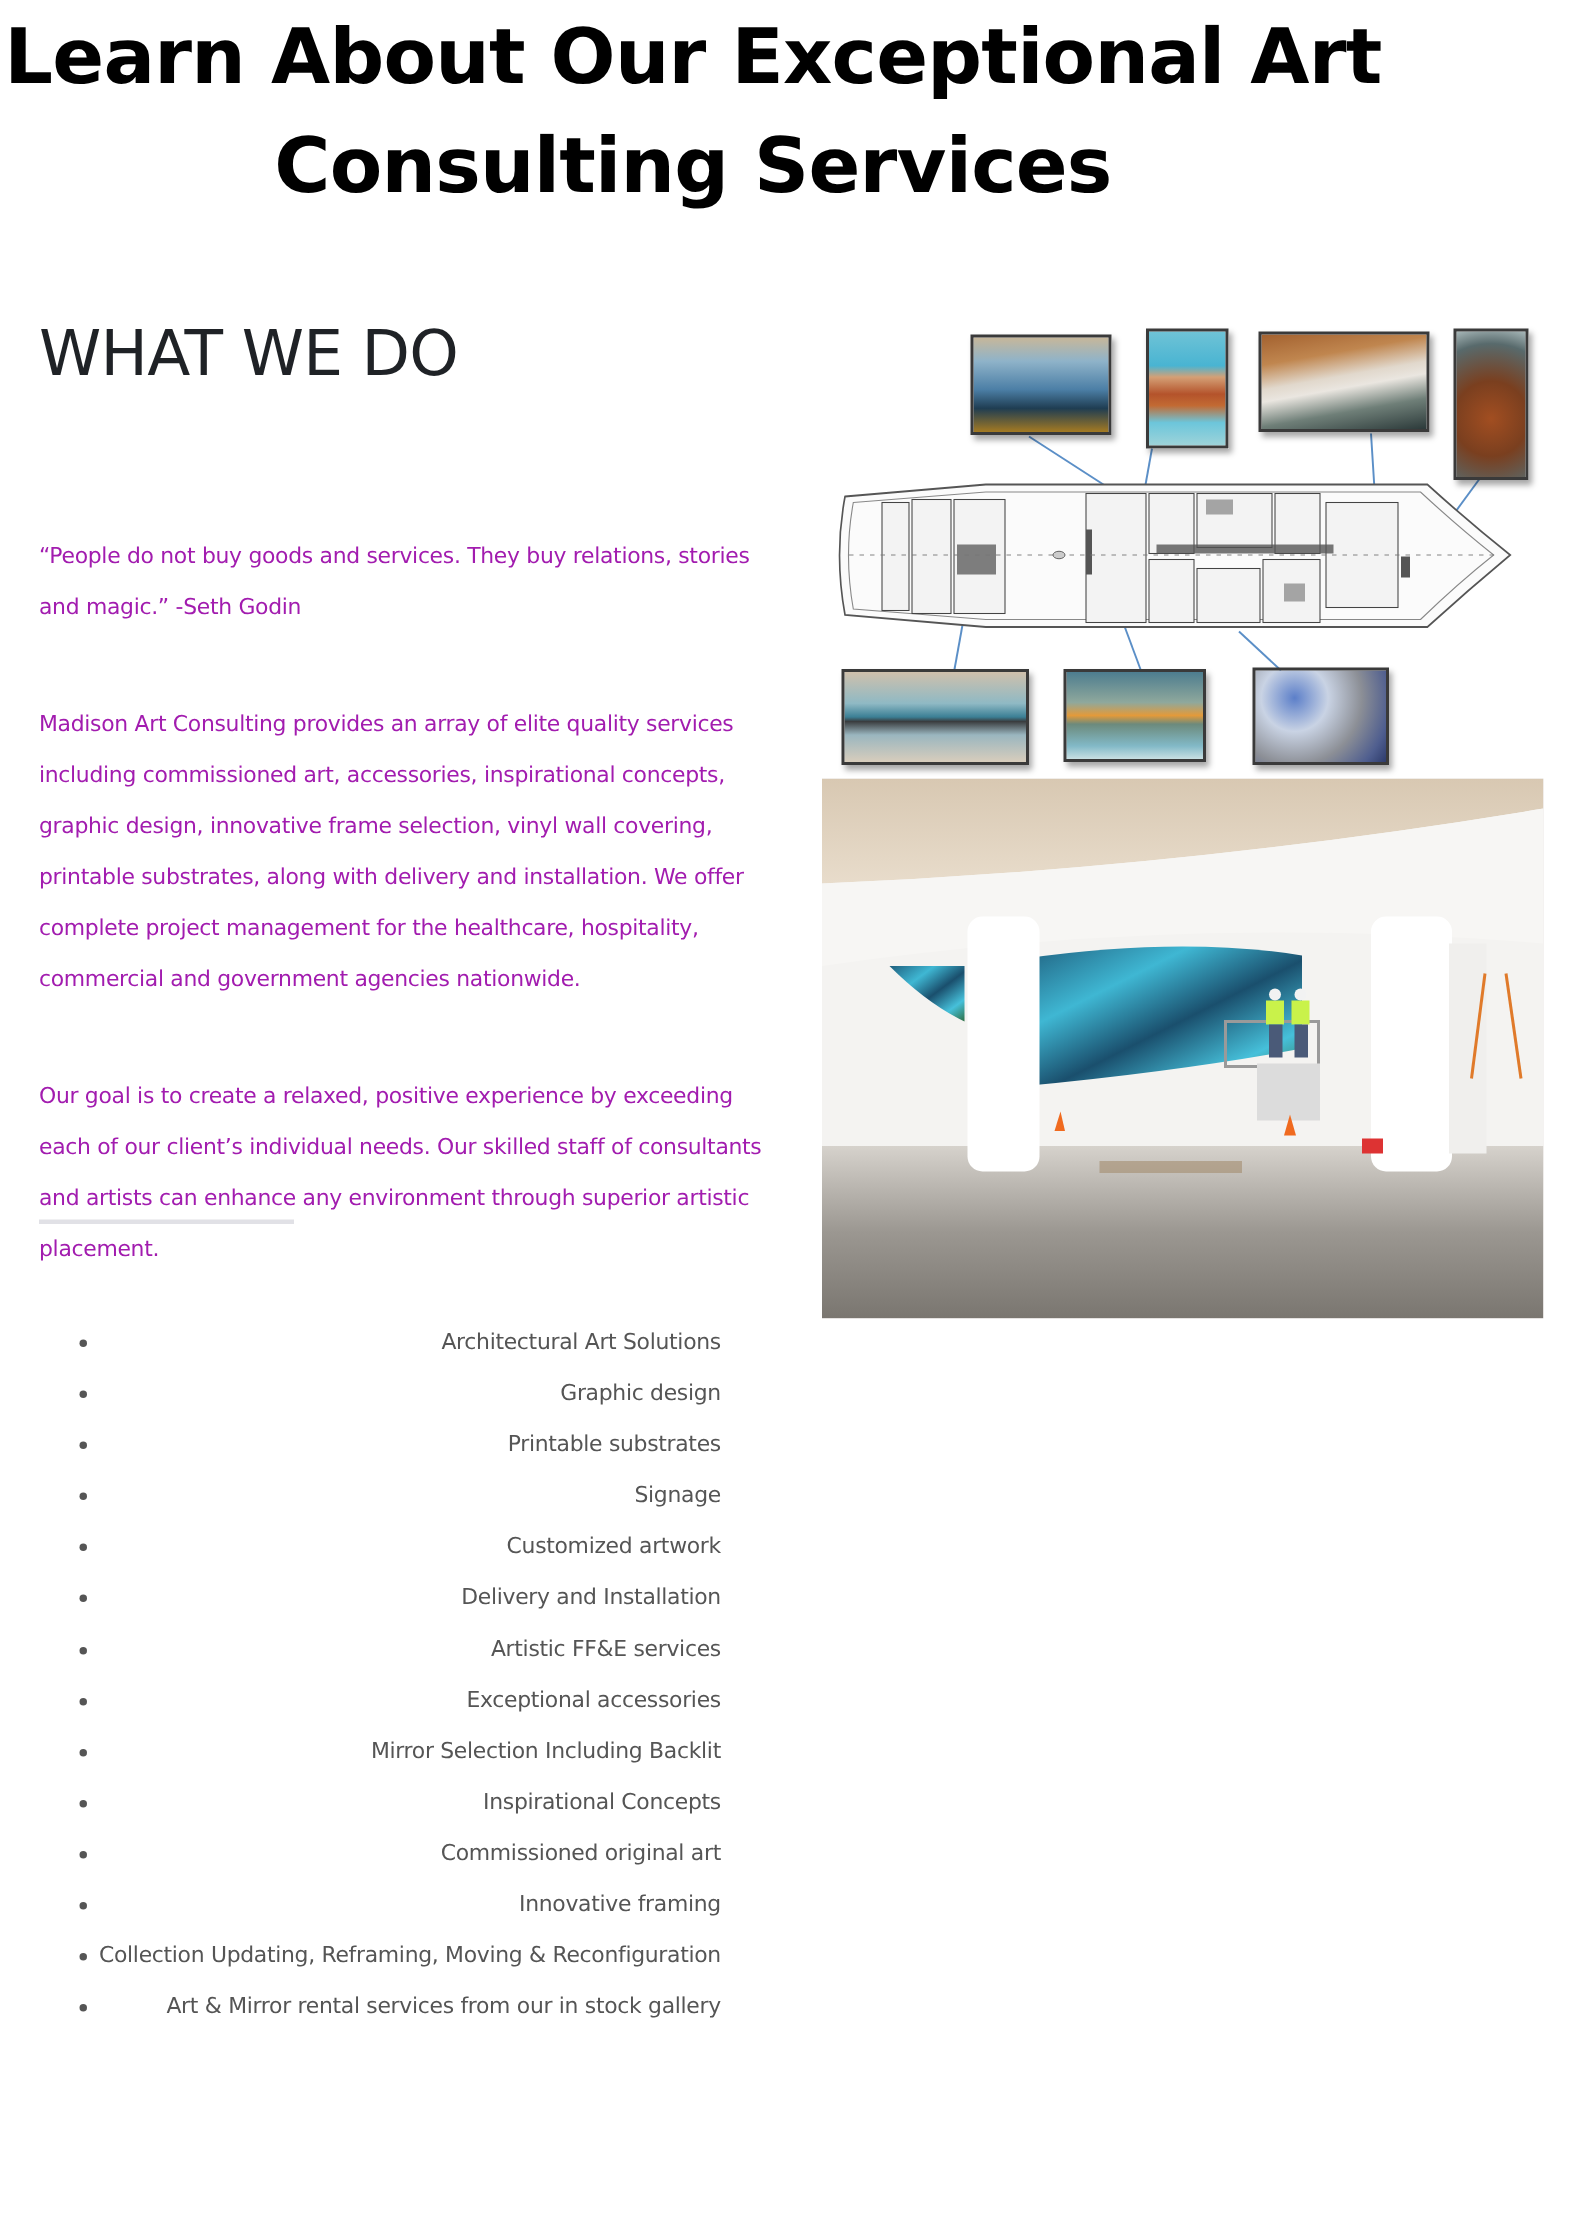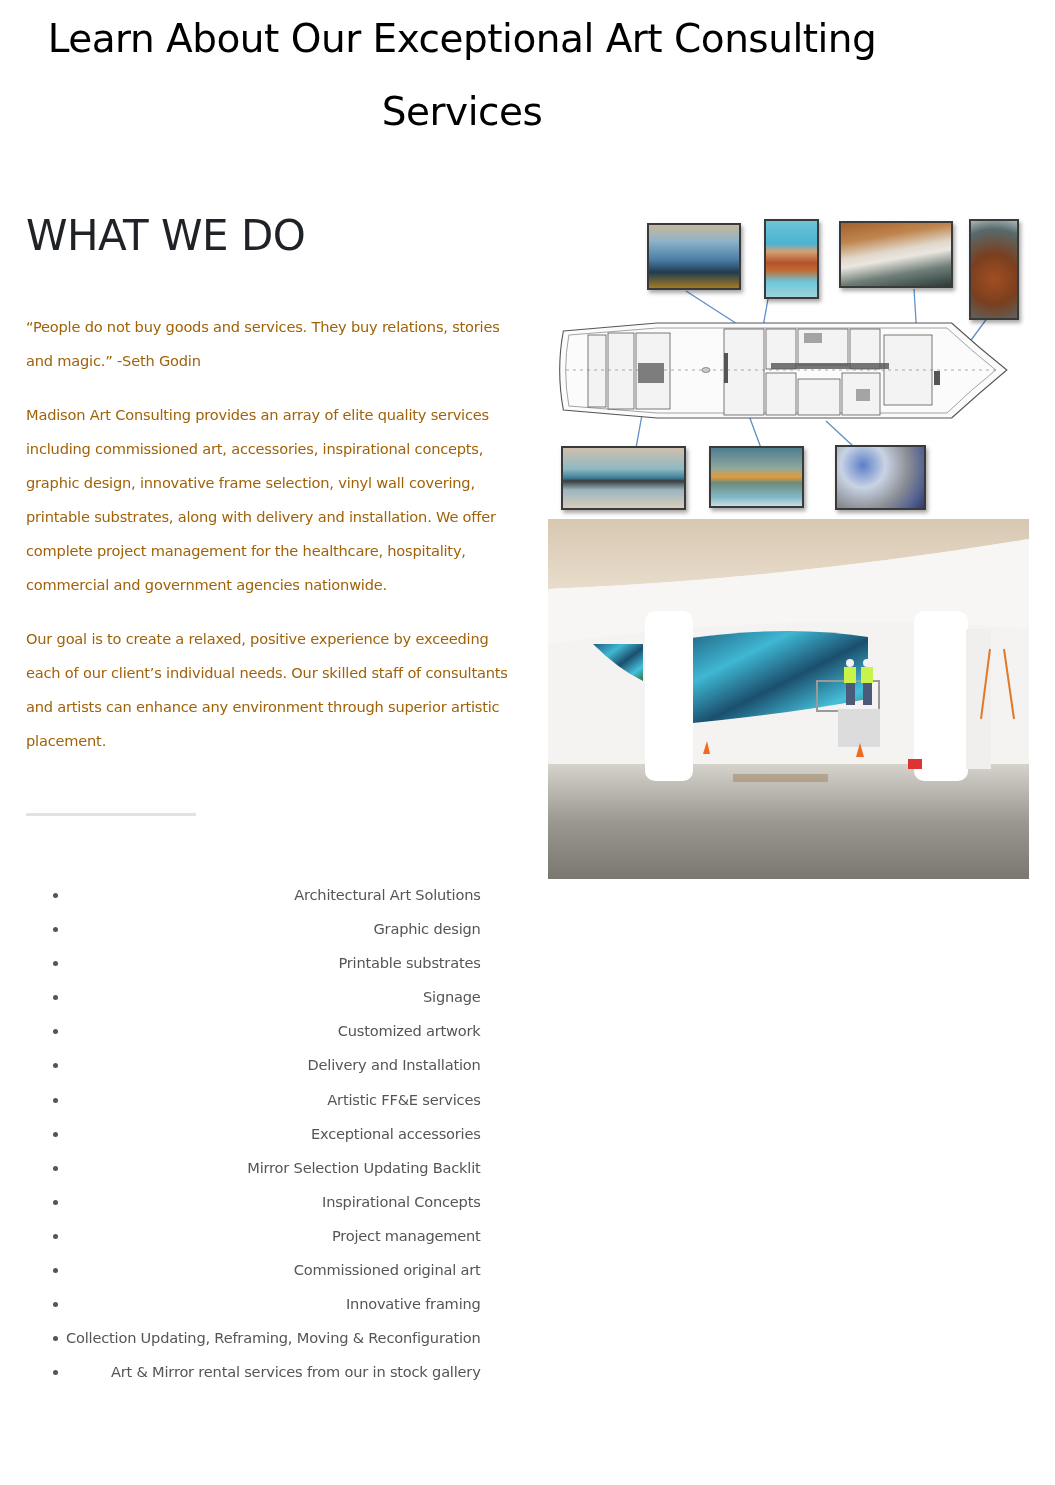--- a/index.html
+++ b/index.html
@@ -9,22 +9,22 @@
       color: #555;
       position: relative;
       height: 1485px;
       overflow: hidden;
     }
     .page-title {
       position: absolute;
       left: 0; top: 2px; width: 924px;
       text-align: center;
       font-family: "DejaVu Sans", sans-serif;
-      font-weight: 400;
-      font-size: 39px;
+      font-weight: 700;
+      font-size: 51px;
       line-height: 73px;
       color: #000;
       letter-spacing: -0.5px;
     }
     .section-heading {
       position: absolute;
       left: 26px; top: 208px;
       font-family: "DejaVu Sans", sans-serif;
       font-weight: 400;
       font-size: 42px;
@@ -34,23 +34,24 @@
     }
     .text-col {
       position: absolute;
       left: 26px; top: 310px;
       width: 490px;
     }
     .text-col p {
       font-family: "DejaVu Sans", sans-serif;
       font-size: 14.6px;
       line-height: 34px;
-      color: #a16207;
+      color: #a21caf;
       margin-bottom: 20px;
       letter-spacing: -0.2px;
+      margin-top: 44px;
     }
     .divider {
       position: absolute;
       left: 26px; top: 813px;
       width: 170px; height: 3px;
       background: #e1e1e6;
     }
     .services-list {
       position: absolute;
       left: 52px; top: 878px;
@@ -112,23 +113,22 @@
 
 <ul class="services-list">
   <li>Architectural Art Solutions</li>
   <li>Graphic design</li>
   <li>Printable substrates</li>
   <li>Signage</li>
   <li>Customized artwork</li>
   <li>Delivery and Installation</li>
   <li>Artistic FF&amp;E services</li>
   <li>Exceptional accessories</li>
-  <li>Mirror Selection Updating Backlit</li>
+  <li>Mirror Selection Including Backlit</li>
   <li>Inspirational Concepts</li>
-  <li>Project management</li>
   <li>Commissioned original art</li>
   <li>Innovative framing</li>
   <li>Collection Updating, Reframing, Moving &amp; Reconfiguration</li>
   <li>Art &amp; Mirror rental services from our in stock gallery</li>
 </ul>
 
 <div class="yacht-figure" aria-label="yacht-floor-plan-with-artwork-placements">
   <svg width="470" height="300" viewBox="0 0 470 300">
 
     <g stroke="#5b8fc7" stroke-width="1.3" fill="none">

